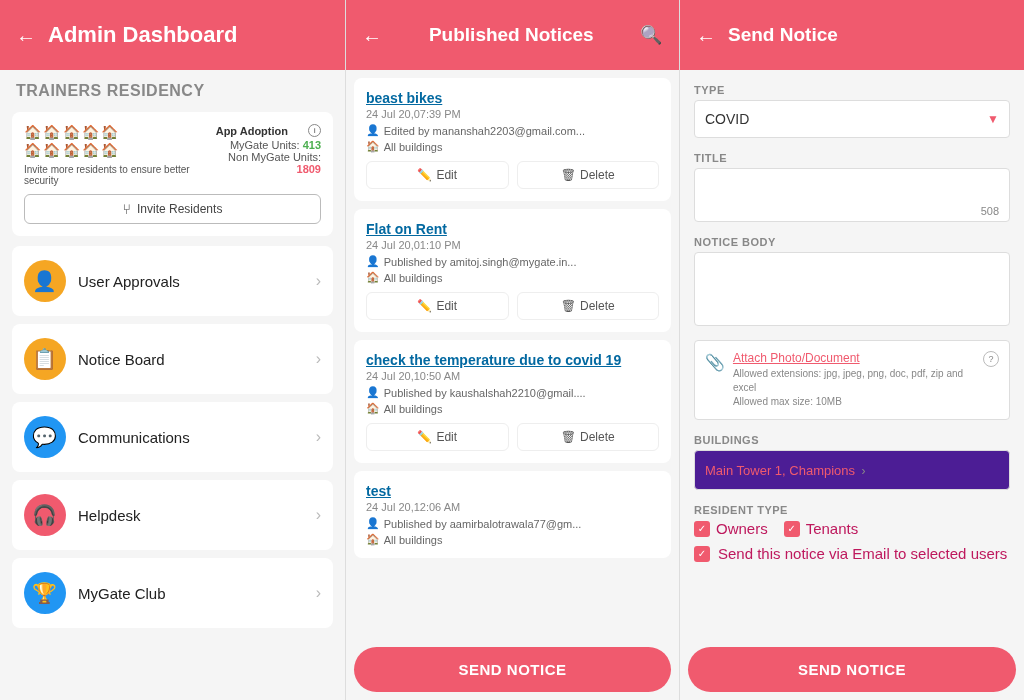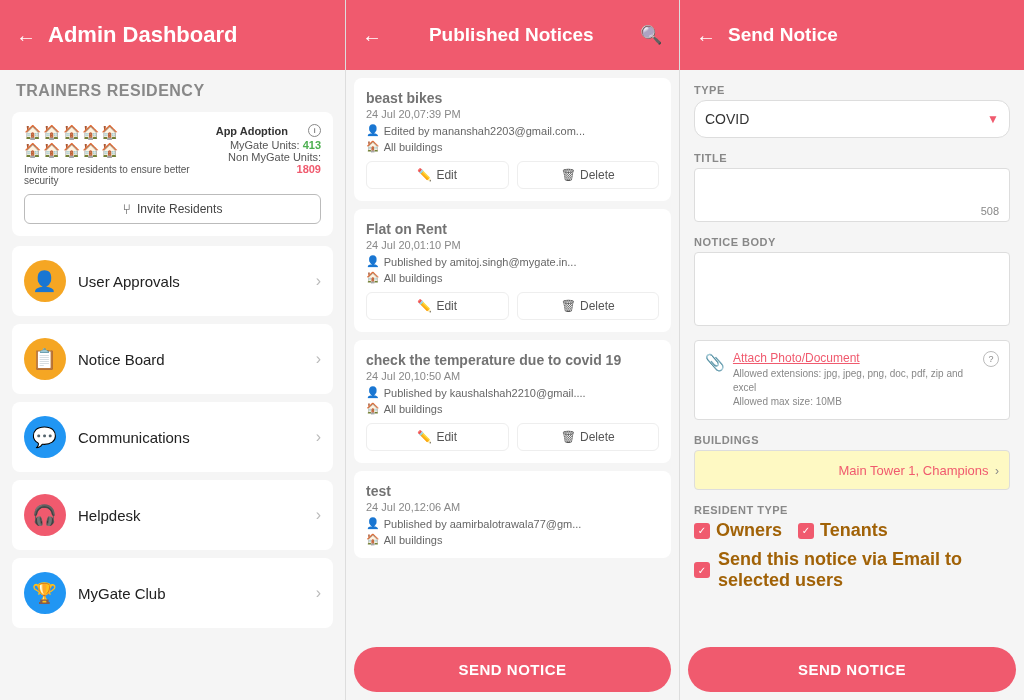--- a/index.html
+++ b/index.html
@@ -137,21 +137,21 @@
       flex: 1;
       overflow-y: auto;
       padding: 8px 8px 0;
     }
     .notice-card {
       background: white;
       border-radius: 8px;
       padding: 12px;
       margin-bottom: 8px;
     }
-    .notice-title { font-size: 14px; font-weight: 600; color: #737373; }
+    .notice-title { font-size: 14px; font-weight: 600; color: #0369a1; text-decoration: underline; }
     .notice-date { font-size: 11px; color: #888; margin-top: 2px; }
     .notice-meta { display: flex; align-items: center; gap: 4px; font-size: 11px; color: #666; margin-top: 4px; }
     .notice-buildings { display: flex; align-items: center; gap: 4px; font-size: 11px; color: #666; margin-top: 3px; }
     .notice-actions {
       display: flex;
       gap: 8px;
       margin-top: 8px;
     }
     .action-btn {
       flex: 1;
@@ -215,21 +215,21 @@
       color: #888;
       letter-spacing: 0.5px;
       margin-bottom: 4px;
     }
     .form-group { margin-bottom: 14px; }
 
     .select-wrap {
       position: relative;
       background: white;
       border: 1px solid #ddd;
-      border-radius: 12px;
+      border-radius: 4px;
     }
     .select-field {
       width: 100%;
       padding: 10px 30px 10px 10px;
       font-size: 14px;
       color: #333;
       border: none;
       background: transparent;
       appearance: none;
       outline: none;
@@ -286,25 +286,24 @@
       border: 1px solid #ddd;
       border-radius: 4px;
       padding: 10px;
     }
     .attach-icon { color: #f05a6e; font-size: 16px; flex-shrink: 0; margin-top: 2px; }
     .attach-link { color: #f05a6e; font-size: 12px; text-decoration: underline; cursor: pointer; }
     .attach-info { font-size: 10px; color: #888; margin-top: 2px; line-height: 1.4; }
     .help-icon { margin-left: auto; width: 16px; height: 16px; border-radius: 50%; border: 1px solid #bbb; font-size: 9px; display: flex; align-items: center; justify-content: center; color: #888; flex-shrink: 0; cursor: pointer; }
 
     .buildings-row {
-      background: #fef9c3;
+      background: #4c1d95;
       border: 1px solid #ddd;
       border-radius: 4px;
       padding: 10px;
-      text-align: right;
     }
     .buildings-link { color: #f05a6e; font-size: 13px; text-decoration: none; cursor: pointer; }
     .buildings-chevron { color: #888; font-size: 12px; margin-left: 2px; }
 
     .checkbox-row {
       display: flex;
       gap: 16px;
       margin-bottom: 8px;
     }
     .checkbox-item {
@@ -317,21 +316,21 @@
       width: 16px;
       height: 16px;
       border-radius: 3px;
       background: #f05a6e;
       display: flex;
       align-items: center;
       justify-content: center;
       flex-shrink: 0;
     }
     .checkbox-check { color: white; font-size: 10px; }
-    .checkbox-label { font-size: 18px; color: #a16207; font-weight: bold; }
+    .checkbox-label { font-size: 15px; color: #be185d; }
 
     .email-checkbox-row {
       display: flex;
       align-items: center;
       gap: 8px;
       cursor: pointer;
     }
 
     .send-notice-btn-panel3 {
       background: #f05a6e;

